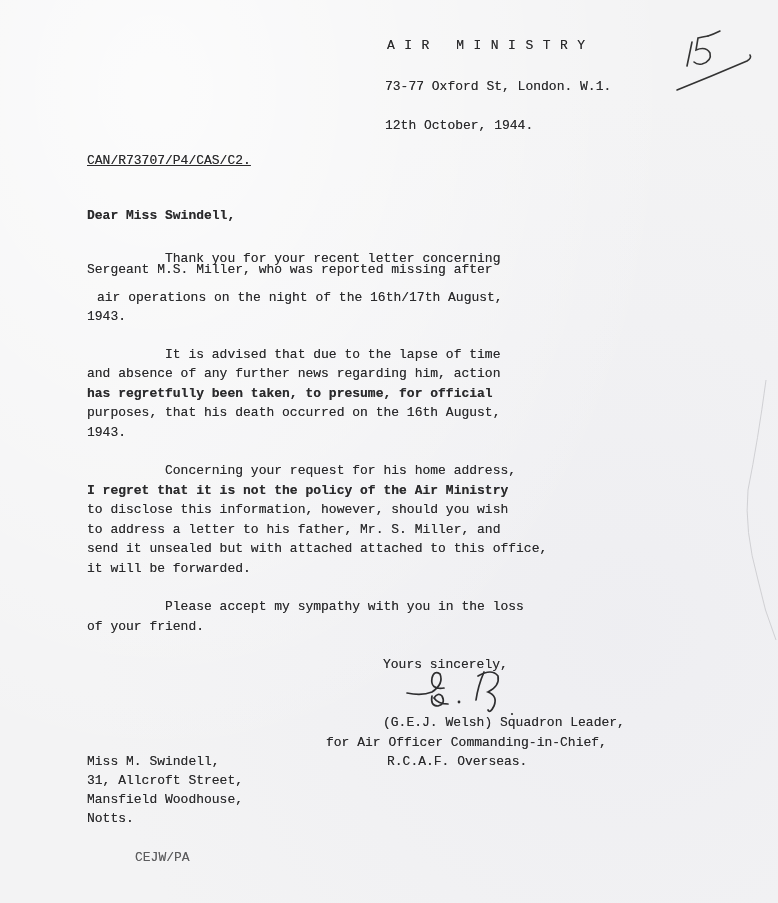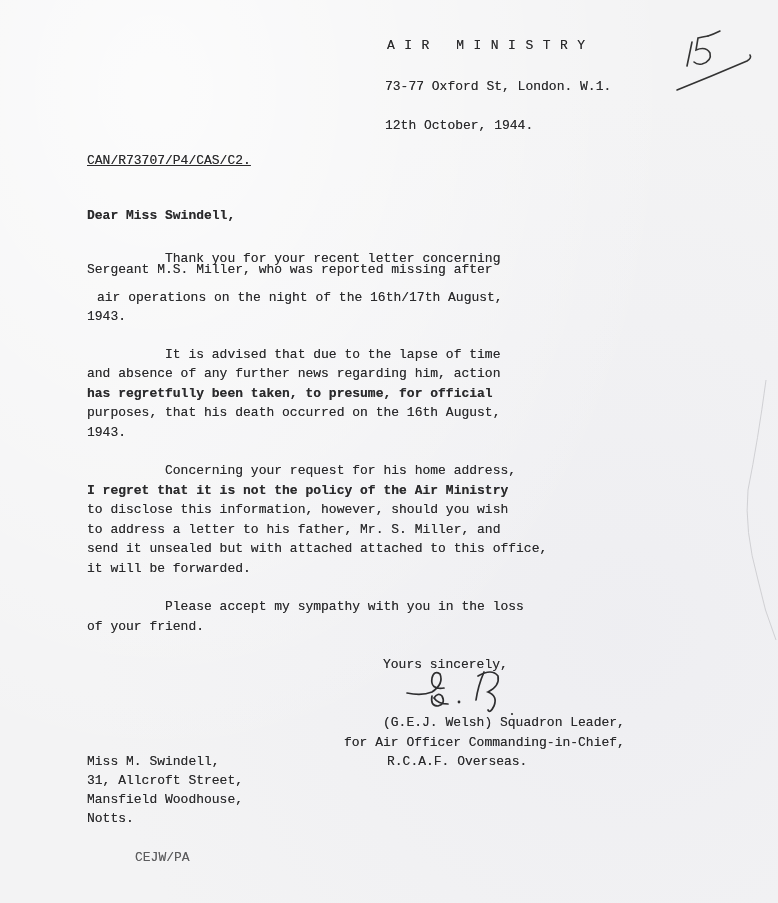--- a/index.html
+++ b/index.html
@@ -82,21 +82,21 @@
 <svg class="signature" viewBox="0 0 125 52">
   <path d="M3 27 Q18 30 28 26 Q40 18 36 8 Q30 4 28 12 Q26 24 40 22" stroke="#2e2e30" stroke-width="1.7" fill="none" stroke-linecap="round"></path>
   <path d="M28 30 Q26 40 34 40 Q42 38 38 30 Q34 26 30 32 Q34 38 44 38" stroke="#2e2e30" stroke-width="1.7" fill="none" stroke-linecap="round"></path>
   <circle cx="55" cy="36" r="1.4" fill="#2e2e30"></circle>
   <path d="M80 6 Q74 20 72 34" stroke="#2e2e30" stroke-width="1.7" fill="none" stroke-linecap="round"></path>
   <path d="M74 10 Q88 2 94 10 Q96 20 84 26 Q94 30 90 40 Q86 48 84 44" stroke="#2e2e30" stroke-width="1.7" fill="none" stroke-linecap="round"></path>
   <circle cx="108" cy="48" r="1.1" fill="#2e2e30"></circle>
 </svg>
 
 <div class="line" style="left:383px; top:713px;">(G.E.J. Welsh) Squadron Leader,</div>
-<div class="line" style="left:344px; top:733px;text-align:right;">for Air Officer Commanding-in-Chief,</div>
+<div class="line" style="left:326px; top:733px;text-align:right;">for Air Officer Commanding-in-Chief,</div>
 <div class="line" style="left:387px; top:752px;">R.C.A.F. Overseas.</div>
 
 <div>
   <div class="line" style="left:87px; top:752px;">Miss M. Swindell,</div>
   <div class="line" style="left:87px; top:771px;">31, Allcroft Street,</div>
   <div class="line" style="left:87px; top:790px;">Mansfield Woodhouse,</div>
   <div class="line" style="left:87px; top:809px;">Notts.</div>
 </div>
 
 <div class="line" style="left:87px; top:848px; opacity:0.75;margin-left:48px;">CEJW/PA</div>

